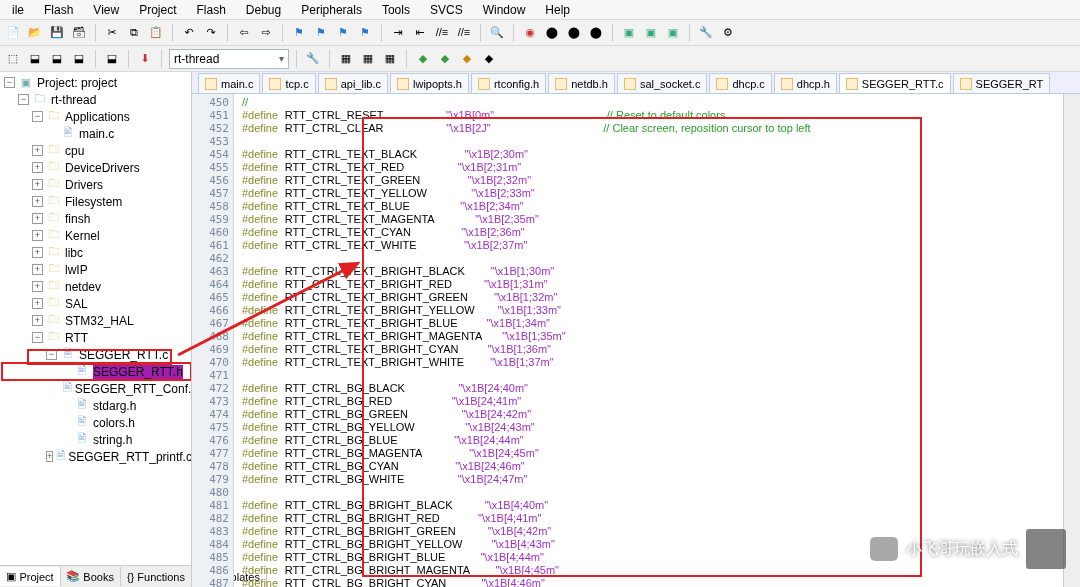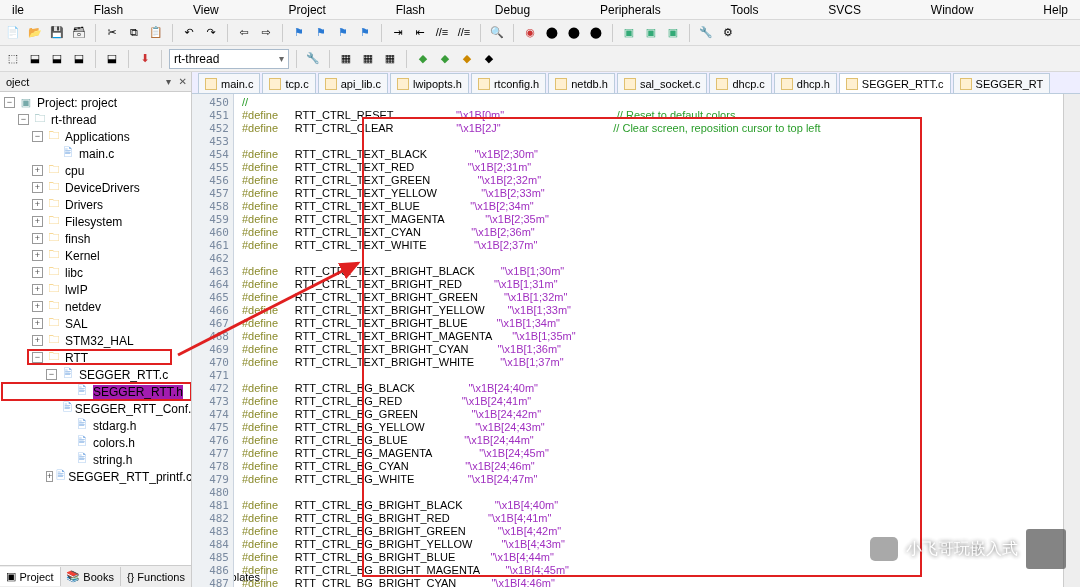--- a/index.html
+++ b/index.html
@@ -1,19 +1,19 @@
 <!DOCTYPE html>
 <html><head>
 <meta charset="utf-8">
 <style>
 * { margin: 0; padding: 0; box-sizing: border-box; font-family: "Segoe UI", Tahoma, sans-serif; }
 body { width: 1080px; height: 587px; overflow: hidden; background: #fff; font-size: 12px; color: #000; display:flex; flex-direction:column; position:relative; }
 
 
-.menubar { height: 20px; display:flex; align-items:center; padding:0 4px; gap:10px; border-bottom:1px solid #d8d8d8; background:#f7f7f7;justify-content:space-between; }
+.menubar { height: 20px; display:flex; align-items:center; padding:0 4px; gap:4px; border-bottom:1px solid #d8d8d8; background:#f7f7f7; }
 .menubar span { padding:2px 8px; cursor:default; }
 
 
 .toolbar { height: 26px; display:flex; align-items:center; padding:0 4px; gap:4px; border-bottom:1px solid #d8d8d8; background:#f2f2f2; flex-wrap:nowrap; }
 .tbtn { width:18px; height:18px; display:inline-flex; align-items:center; justify-content:center; border:1px solid transparent; border-radius:2px; font-size:11px; line-height:1; }
 .sep { width:1px; height:18px; background:#ccc; margin:0 3px; }
 .combo { height:20px; border:1px solid #abc; background:#fff; padding:0 18px 0 4px; font-size:12px; display:inline-flex; align-items:center; position:relative; min-width:120px; }
 .combo:after { content:"▾"; position:absolute; right:4px; color:#666; font-size:10px; }
 .cfgbox { height:20px; border:1px solid #abc; background:#fff; padding:0 20px 0 4px; display:inline-flex; align-items:center; position:relative; font-size:11px; min-width:170px;}
 .cfgbox:after { content:"▾"; position:absolute; right:4px; color:#666; font-size:10px;}
@@ -39,21 +39,21 @@
 
 .right { flex:1; display:flex; flex-direction:column; min-width:0; }
 .tabs { height:22px; display:flex; align-items:flex-end; background:#eef; border-bottom:1px solid #bcd; overflow:hidden;}
 .tab { height:20px; display:flex; align-items:center; padding:0 6px; margin-left:2px; border:1px solid #bcd; border-bottom:none; background:#f5f7fa; font-size:11px; gap:4px;}
 .tab:first-child{margin-left:6px;}
 .tab .ti{ width:12px; height:12px; background:#fff0d0; border:1px solid #e0c070; display:inline-block;}
 .tab.active{ background:#fff; font-weight:normal;}
 .editor { flex:1; display:flex; min-height:0; }
 .gutter { width:42px; background:#eef1f4; border-right:1px solid #cbd4df; text-align:right; padding:2px 4px 2px 0; font-family:Consolas,monospace; font-size:11px; color:#7a8aa0; line-height:13px; }
 .code { flex:1; padding:2px 0 2px 8px; font-family:Consolas,monospace; font-size:11px; line-height:13px; white-space:pre; overflow:hidden; position:relative;}
-.c-dir { color:#8a8a2a;} .c-ident{color:#000;margin-left:10px;} .c-str{color:#a030c0;} .c-cmt{color:#2a9d2a;}
+.c-dir { color:#8a8a2a;} .c-ident{color:#000;} .c-str{color:#a030c0;} .c-cmt{color:#2a9d2a;}
 .redbox { position:absolute; border:2px solid #e02020; pointer-events:none; }
 .arrow { position:absolute; pointer-events:none; }
 .scroll-stub { width:17px; background:#eee; border-left:1px solid #ccc;}
 
 .watermark{ position:absolute; right:14px; bottom:18px; display:flex; align-items:center; gap:8px; opacity:.9; color:#fff; text-shadow:0 0 4px #333; font-size:16px; font-weight:500; pointer-events:none;}
 .watermark .wx{ width:28px; height:24px; border-radius:5px; background:#888c; display:inline-block;}
 .watermark .qr{ width:40px; height:40px; background:#555c; border-radius:3px;}
 </style>
 </head>
 <body>
@@ -135,25 +135,20 @@
  <span class="sep"></span>
  <span class="tbtn" style="color:#3a9d3a">◆</span>
  <span class="tbtn" style="color:#3a9d3a">◆</span>
  <span class="tbtn" style="color:#c80">◆</span>
  <span class="tbtn">◆</span>
 </div>
 
 <div class="main">
 
   <div class="left">
-    <div class="left-title">
-      <span>oject</span>
-      <span class="close">▾</span>
-      <span class="pin">✕</span>
-    </div>
     <div class="tree" id="tree">
         <div class="node" style="padding-left: 2px;">
           <span class="tog">−</span>
           <span class="ic pkg">▣</span>
           <span class="lbl">Project: project</span>
         </div>
         <div class="node" style="padding-left: 16px;">
           <span class="tog">−</span>
           <span class="ic pkg">🗀</span>
           <span class="lbl">rt-thread</span>

